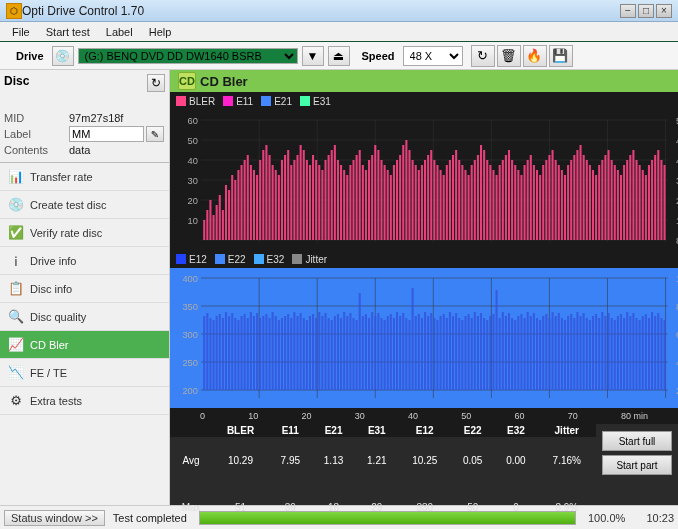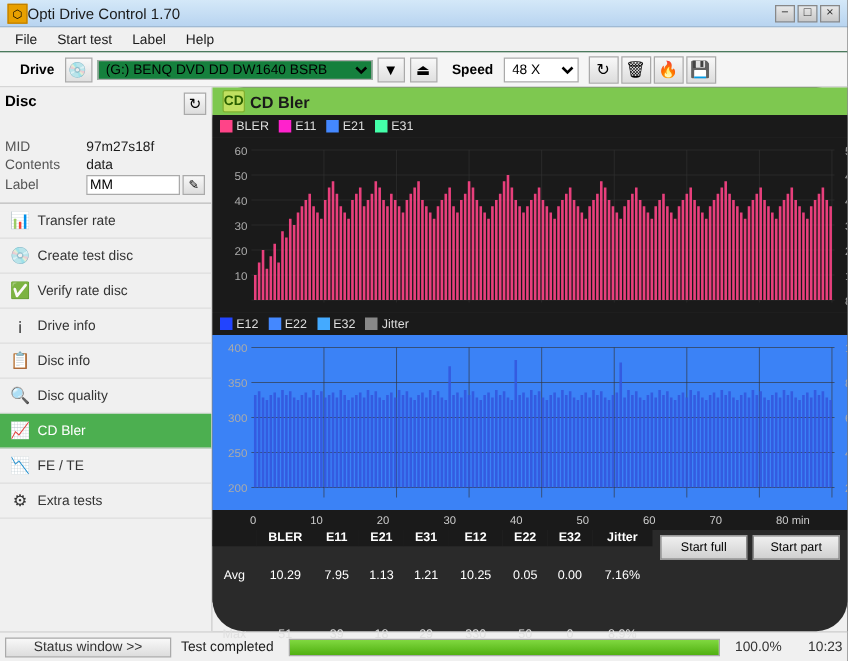--- a/index.html
+++ b/index.html
@@ -132,21 +132,20 @@
     .nav-item.active { background: #4caf50; color: white; }
     .nav-icon { width: 16px; height: 16px; display: flex; align-items: center; justify-content: center; font-size: 13px; }
 
     
     .content {
       flex: 1;
       background: #2a2a2a;
       display: flex;
       flex-direction: column;
       position: relative;
-      border-radius: 25px;
     }
 
     
     .chart-header {
       background: #7ec850;
       height: 22px;
       display: flex;
       align-items: center;
       padding: 0 8px;
       gap: 4px;
@@ -220,21 +219,21 @@
       text-align: center;
       padding: 18px 3px;
       font-size: 10px;
     }
     .stats-table tr.avg td { color: #fff; }
     .stats-table tr.max td { color: #e0e0e0; }
     .stats-table tr.total td { color: #ccc; }
     .stats-table td.jitter { color: #22aa22; }
     .stats-buttons {
       display: flex;
-      flex-direction: row;
+      flex-direction: column;
       justify-content: center;
       gap: 4px;
       padding: 4px 6px;
     }
     .stats-btn {
       width: 70px; height: 20px;
       background: linear-gradient(to bottom, #f0f0f0, #d0d0d0);
       border: 1px solid #999;
       font-size: 10px;
       cursor: pointer;
@@ -249,21 +248,21 @@
       display: flex;
       align-items: center;
       padding: 0 4px;
       gap: 8px;
     }
     .status-window-btn {
       font-size: 11px;
       cursor: pointer;
       color: #333;
       border: 1px solid #aaa;
-      padding: 1px 22px;
+      padding: 1px 6px;
       background: linear-gradient(to bottom, #f8f8f8, #ddd);
     }
     .status-text { font-size: 11px; color: #1a1a1a; }
     .status-progress-bar {
       flex: 1;
       height: 14px;
       background: #e0e0e0;
       border: 1px solid #aaa;
       margin: 0 4px;
     }
@@ -326,27 +325,27 @@
     <div class="disc-panel">
       <div class="disc-header">
         <span class="disc-title">Disc</span>
         <div class="disc-refresh">↻</div>
       </div>
       <div class="disc-row">
         <span class="disc-key">MID</span>
         <span class="disc-val-plain">97m27s18f</span>
       </div>
       <div class="disc-row">
-        <span class="disc-key">Contents</span>
-        <span class="disc-val-plain">data</span>
-      </div>
-      <div class="disc-row">
         <span class="disc-key">Label</span>
         <input class="label-input" value="MM" style="">
         <div class="label-btn">✎</div>
+      </div>
+      <div class="disc-row">
+        <span class="disc-key">Contents</span>
+        <span class="disc-val-plain">data</span>
       </div>
     </div>
 
     <div class="nav-items">
       <div class="nav-item">
         <span class="nav-icon">📊</span>
         <span>Transfer rate</span>
       </div>
       <div class="nav-item">
         <span class="nav-icon">💿</span>

